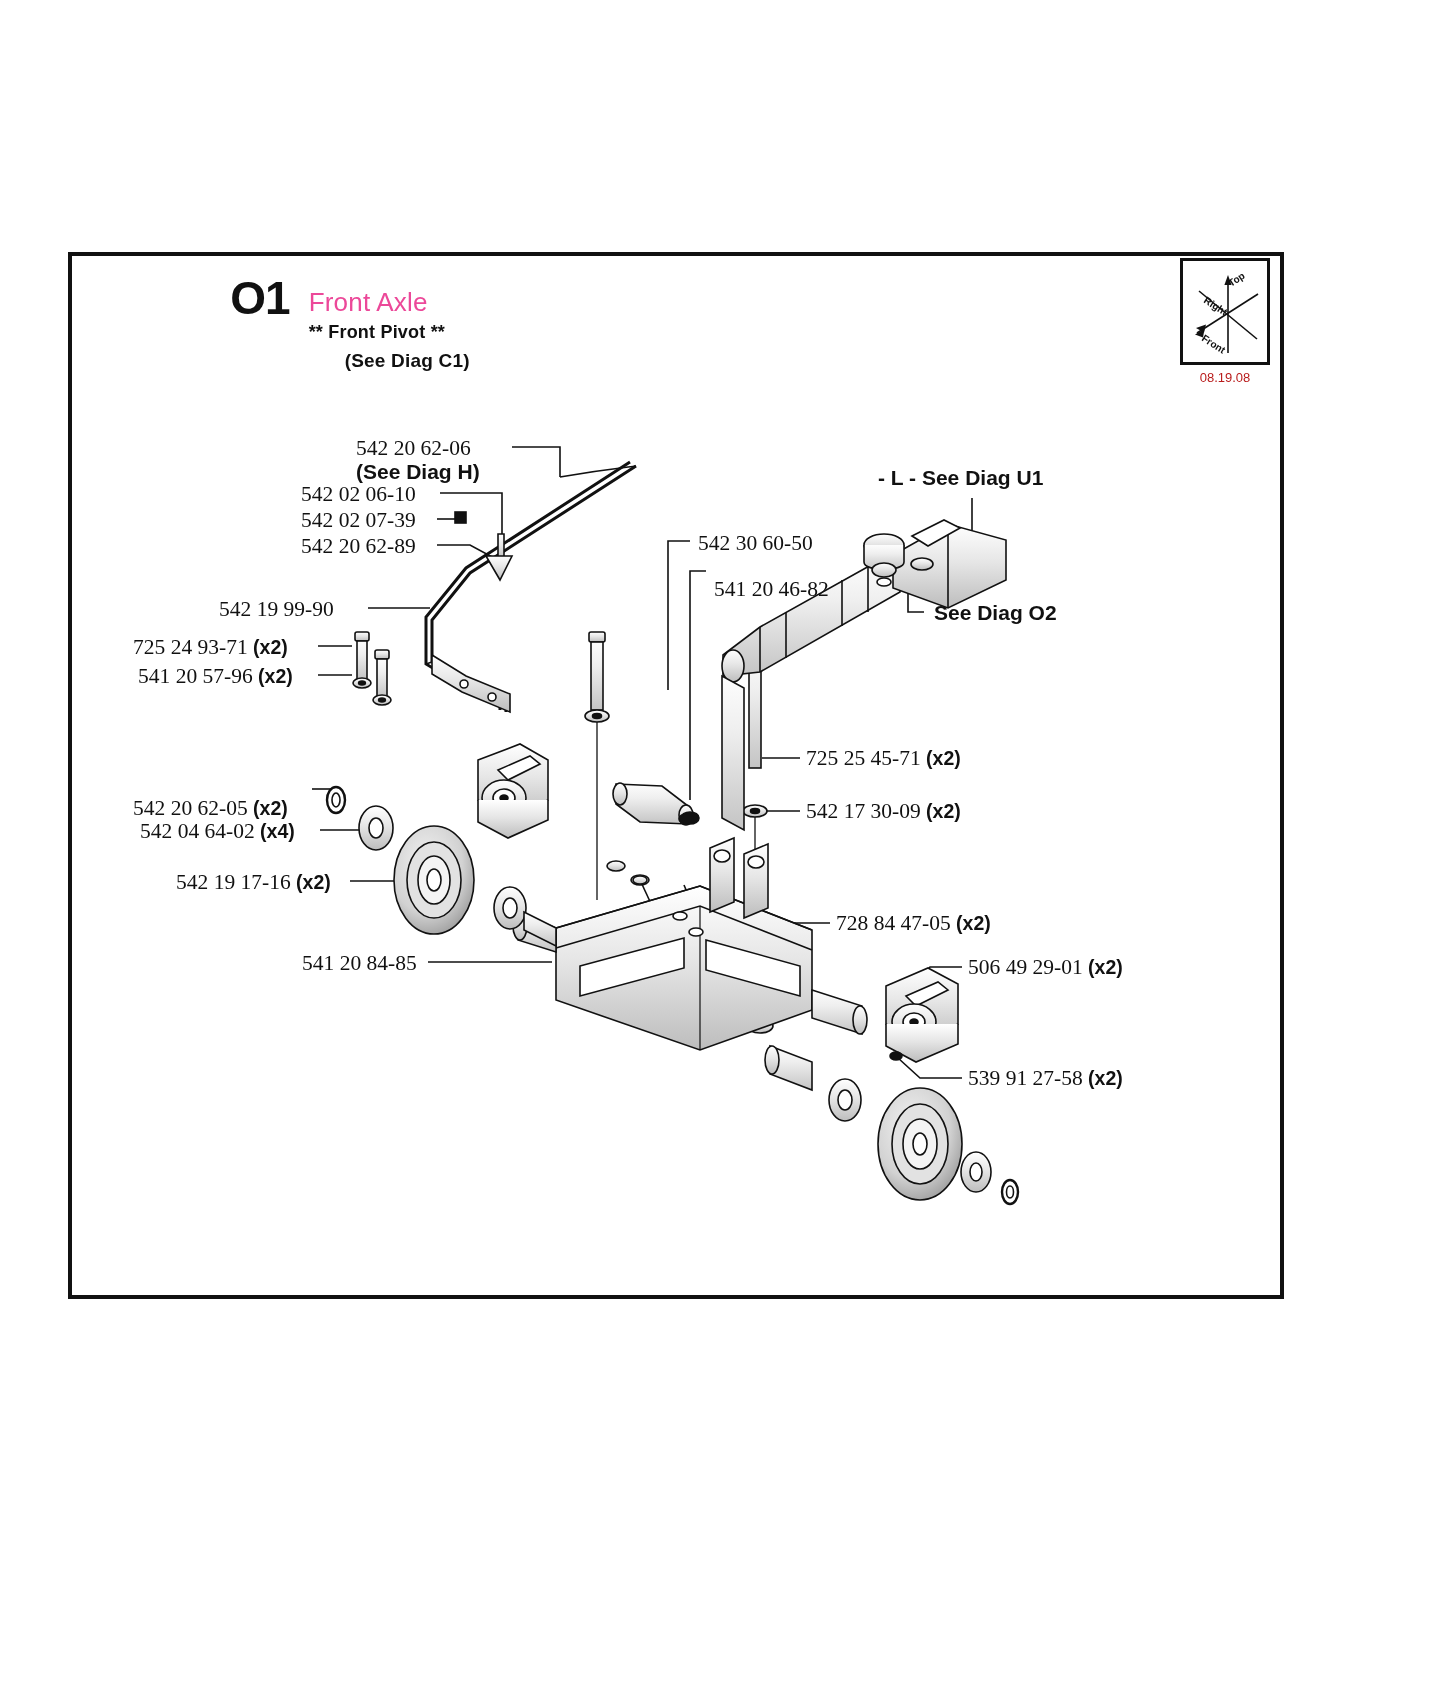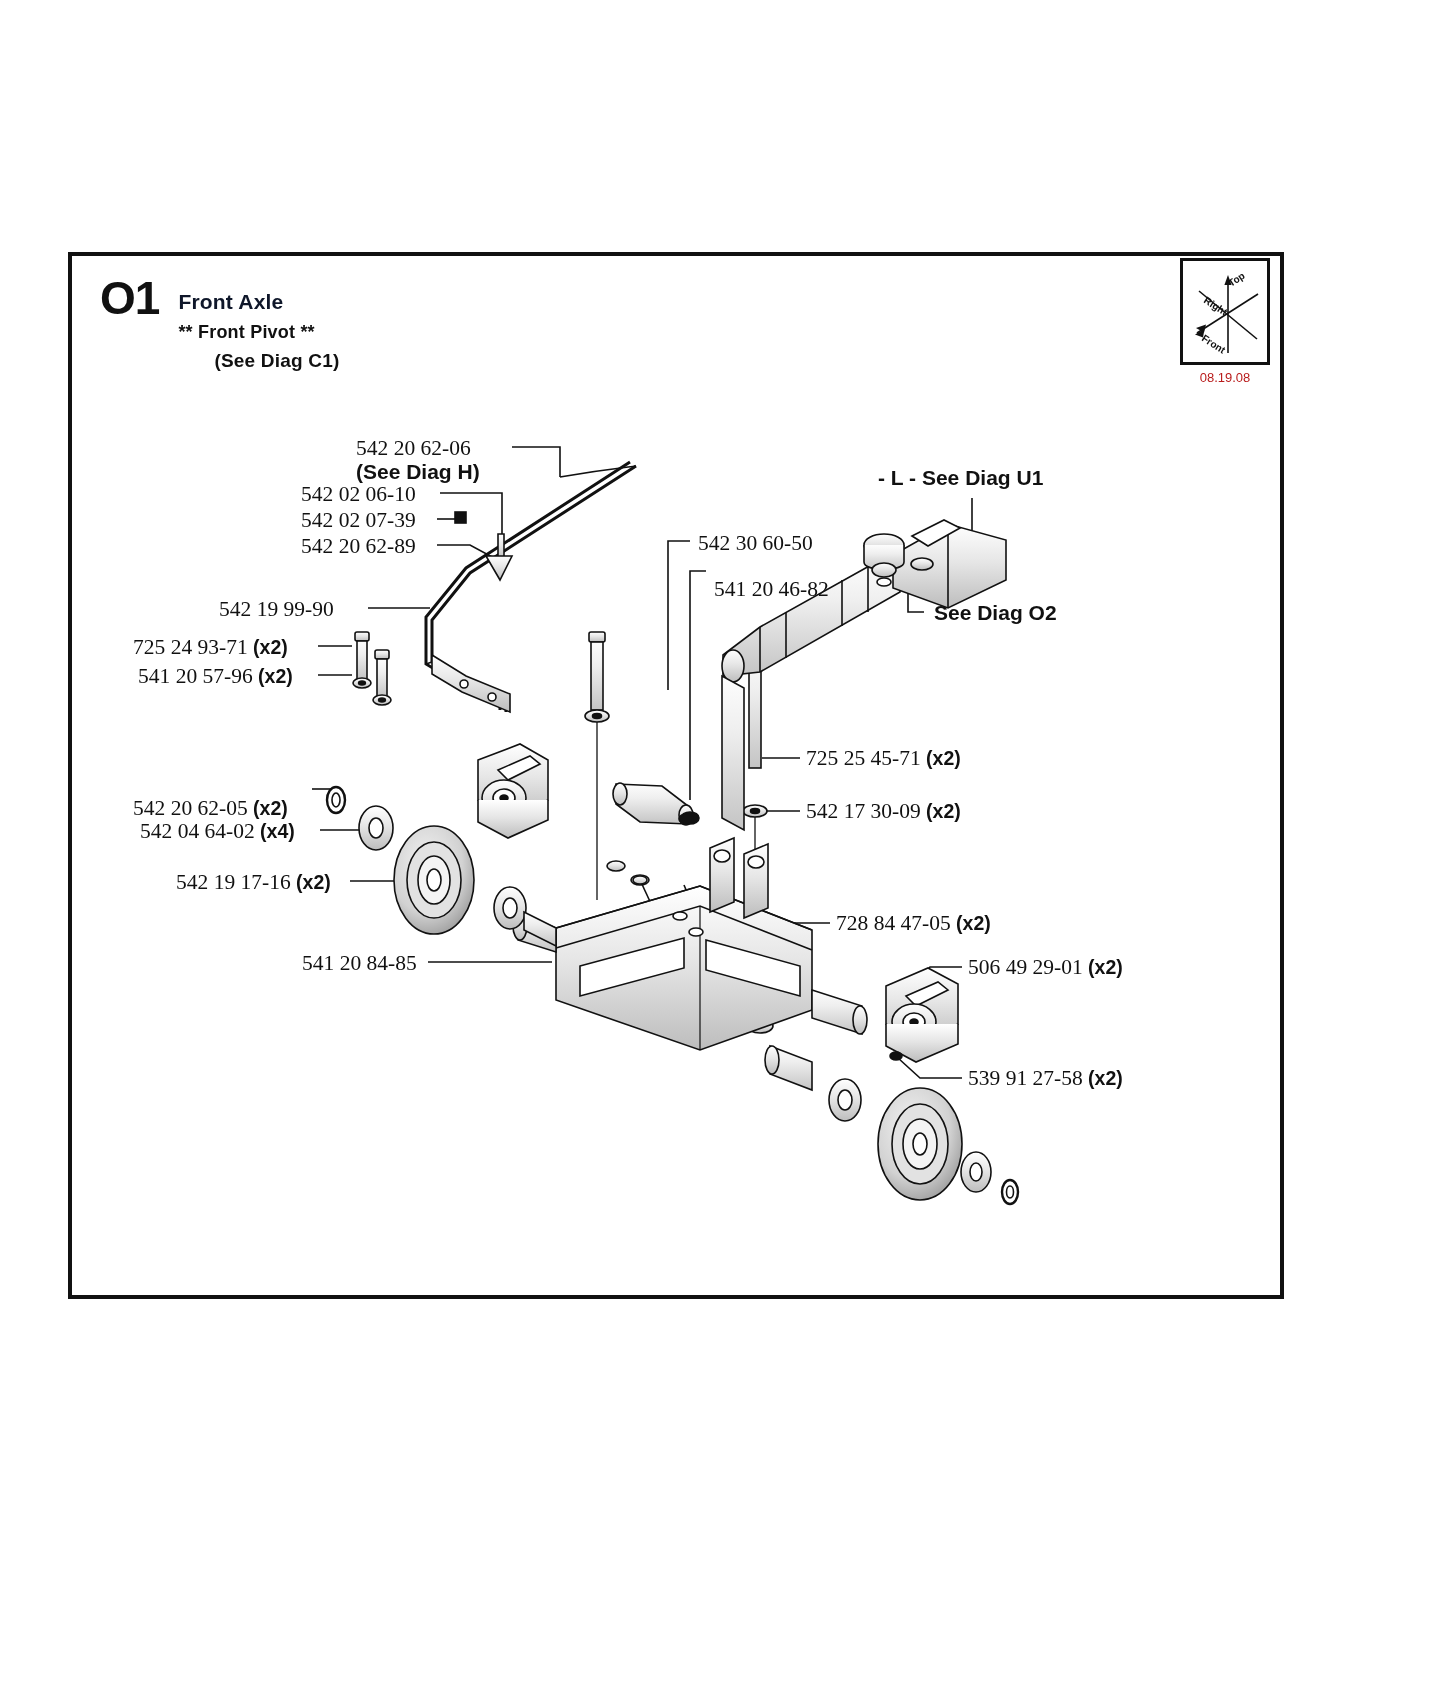--- a/index.html
+++ b/index.html
@@ -35,37 +35,38 @@
   
   #header {
     position: absolute;
     left: 100px;
     top: 278px;
     width: 500px;
   }
   .hdr-row {
     display: flex;
     align-items: flex-start;
+    justify-content: center;
   }
   #sec-code {
     font-size: 46px;
     font-weight: bold;
     line-height: 40px;
     letter-spacing: -1px;
     color: #111;
     font-family: "Liberation Sans", sans-serif;
   }
   #hdr-texts {
     margin-left: 19px;
     margin-top: 9px;
   }
   #hdr-title {
-    font-size: 21px;
-    font-weight: bold;
-    color: #0f172a;
+    font-size: 26px;
+    font-weight: normal;
+    color: #ec4899;
     line-height: 30px;
     letter-spacing: 0.2px;
   }
   #hdr-subtitle {
     font-size: 18px;
     font-weight: bold;
     color: #111;
     line-height: 31px;
     letter-spacing: 0.2px;
   }

